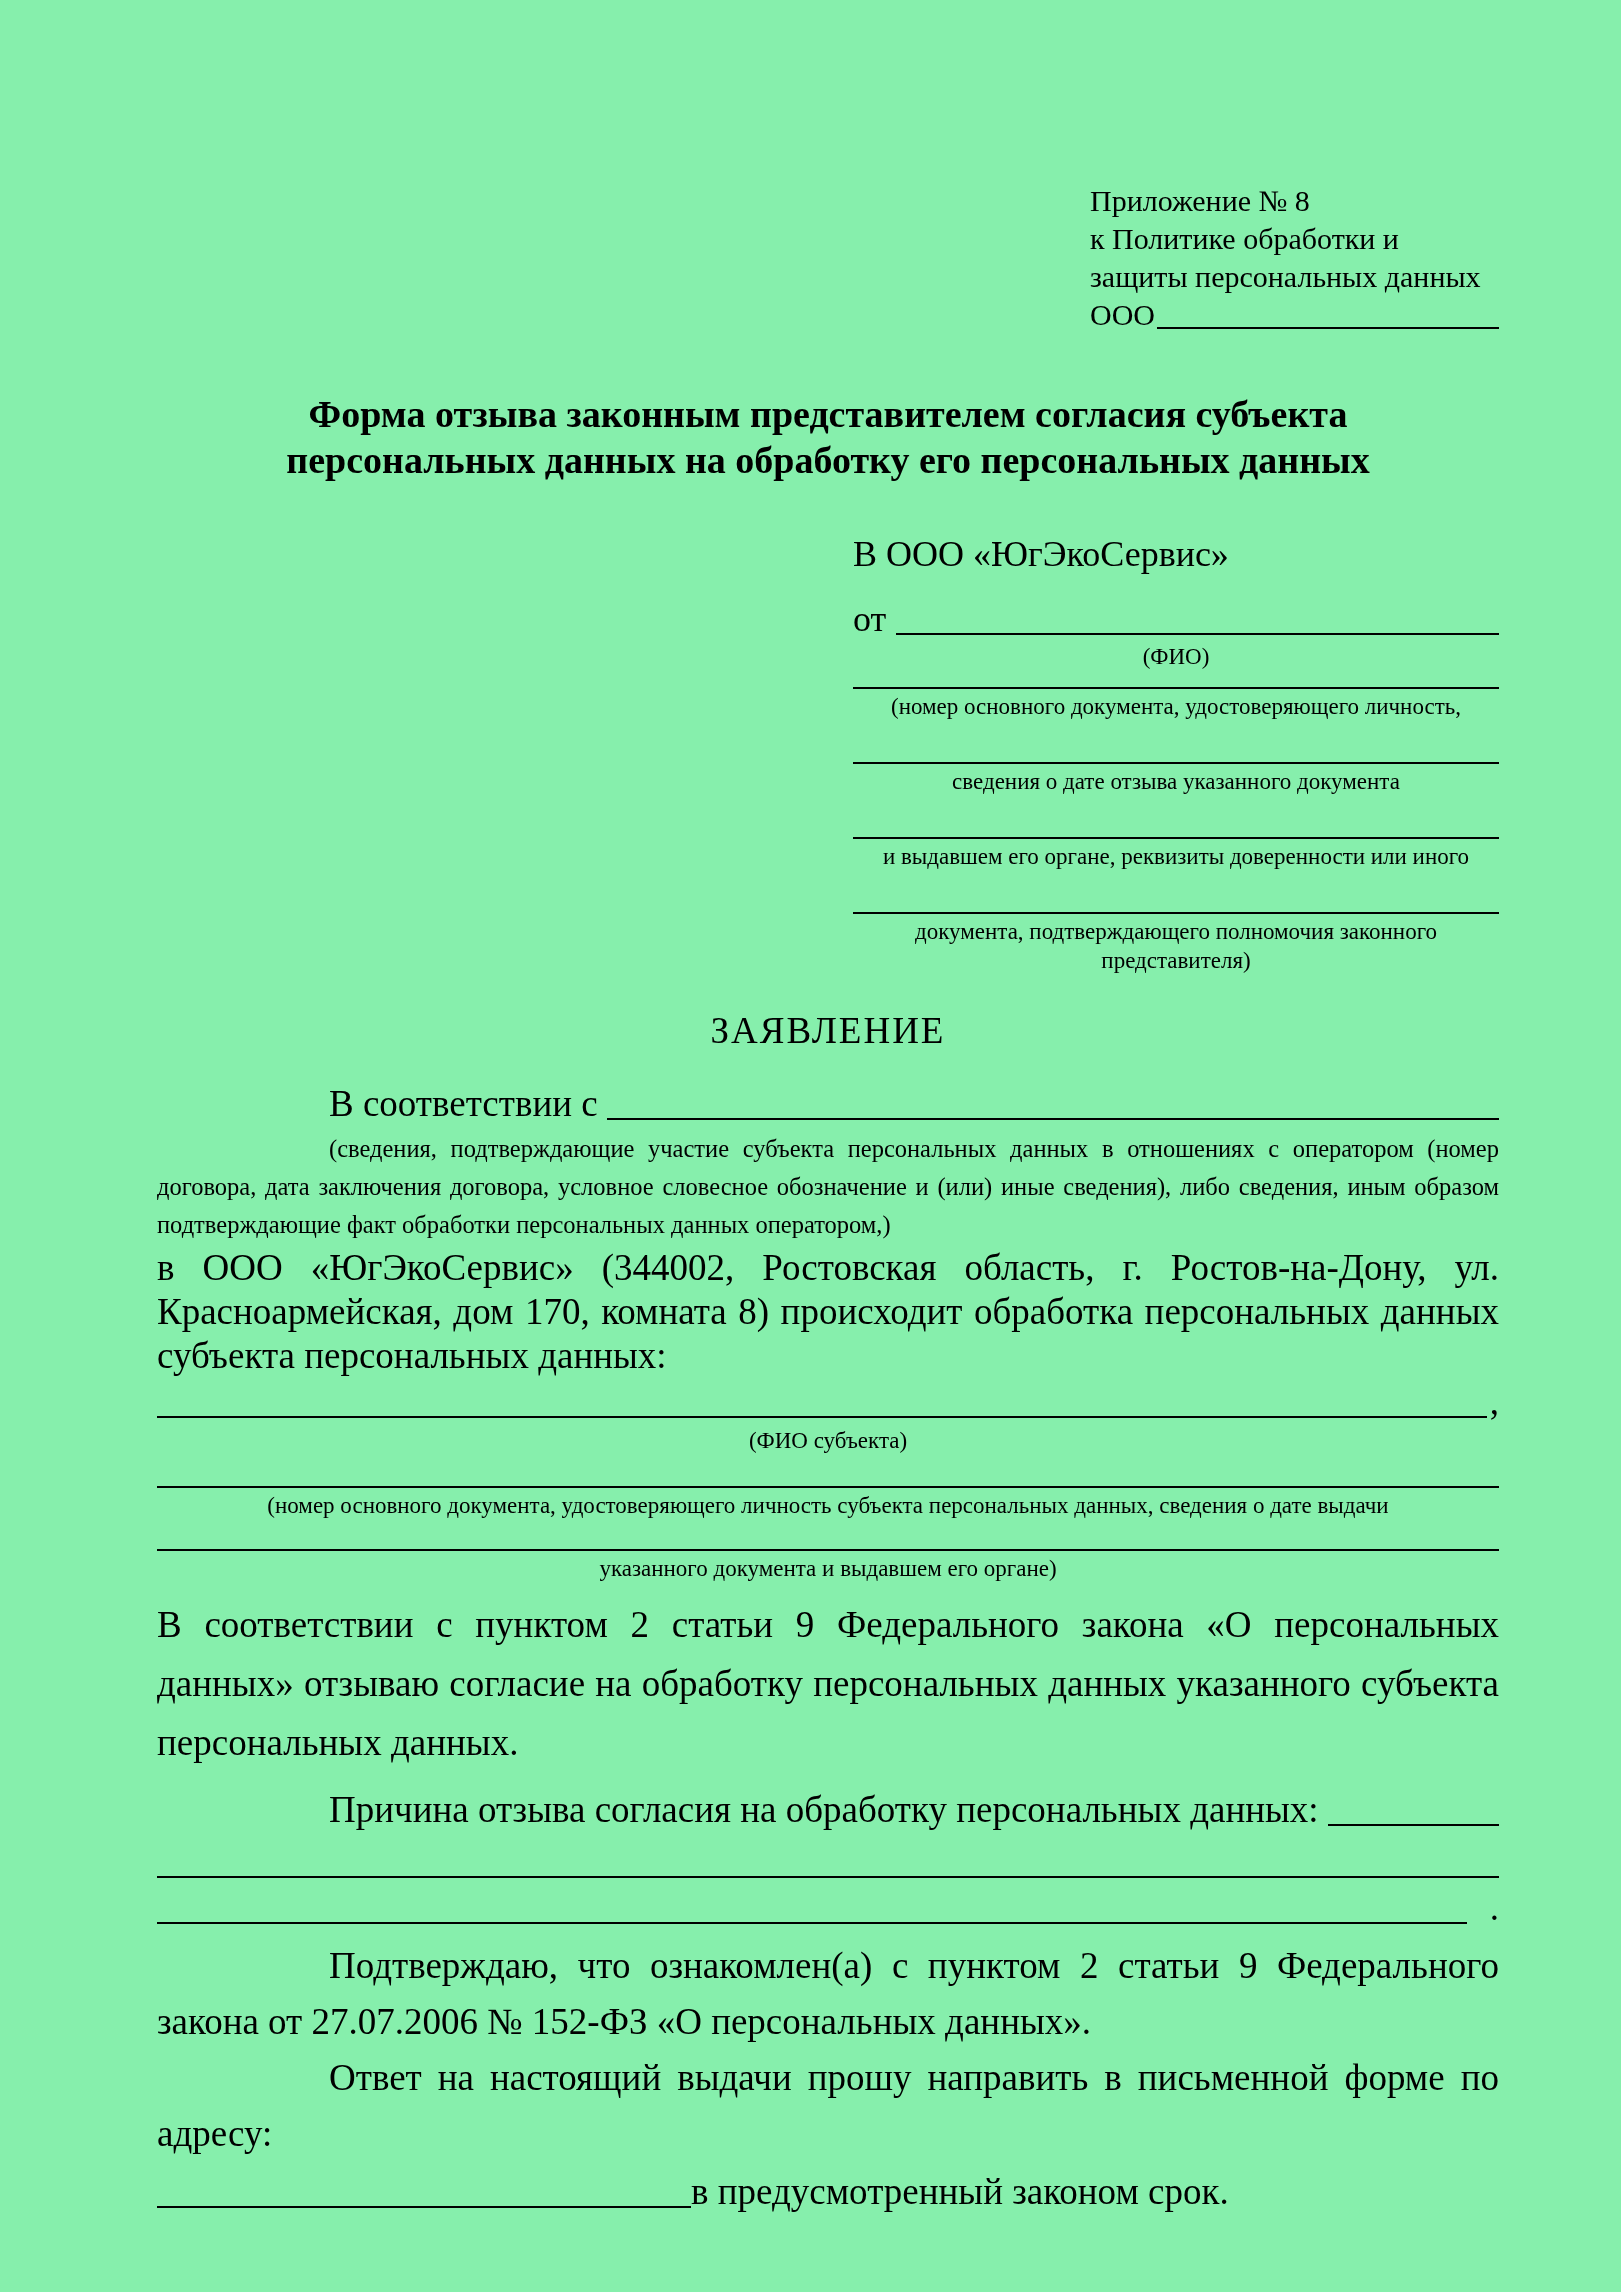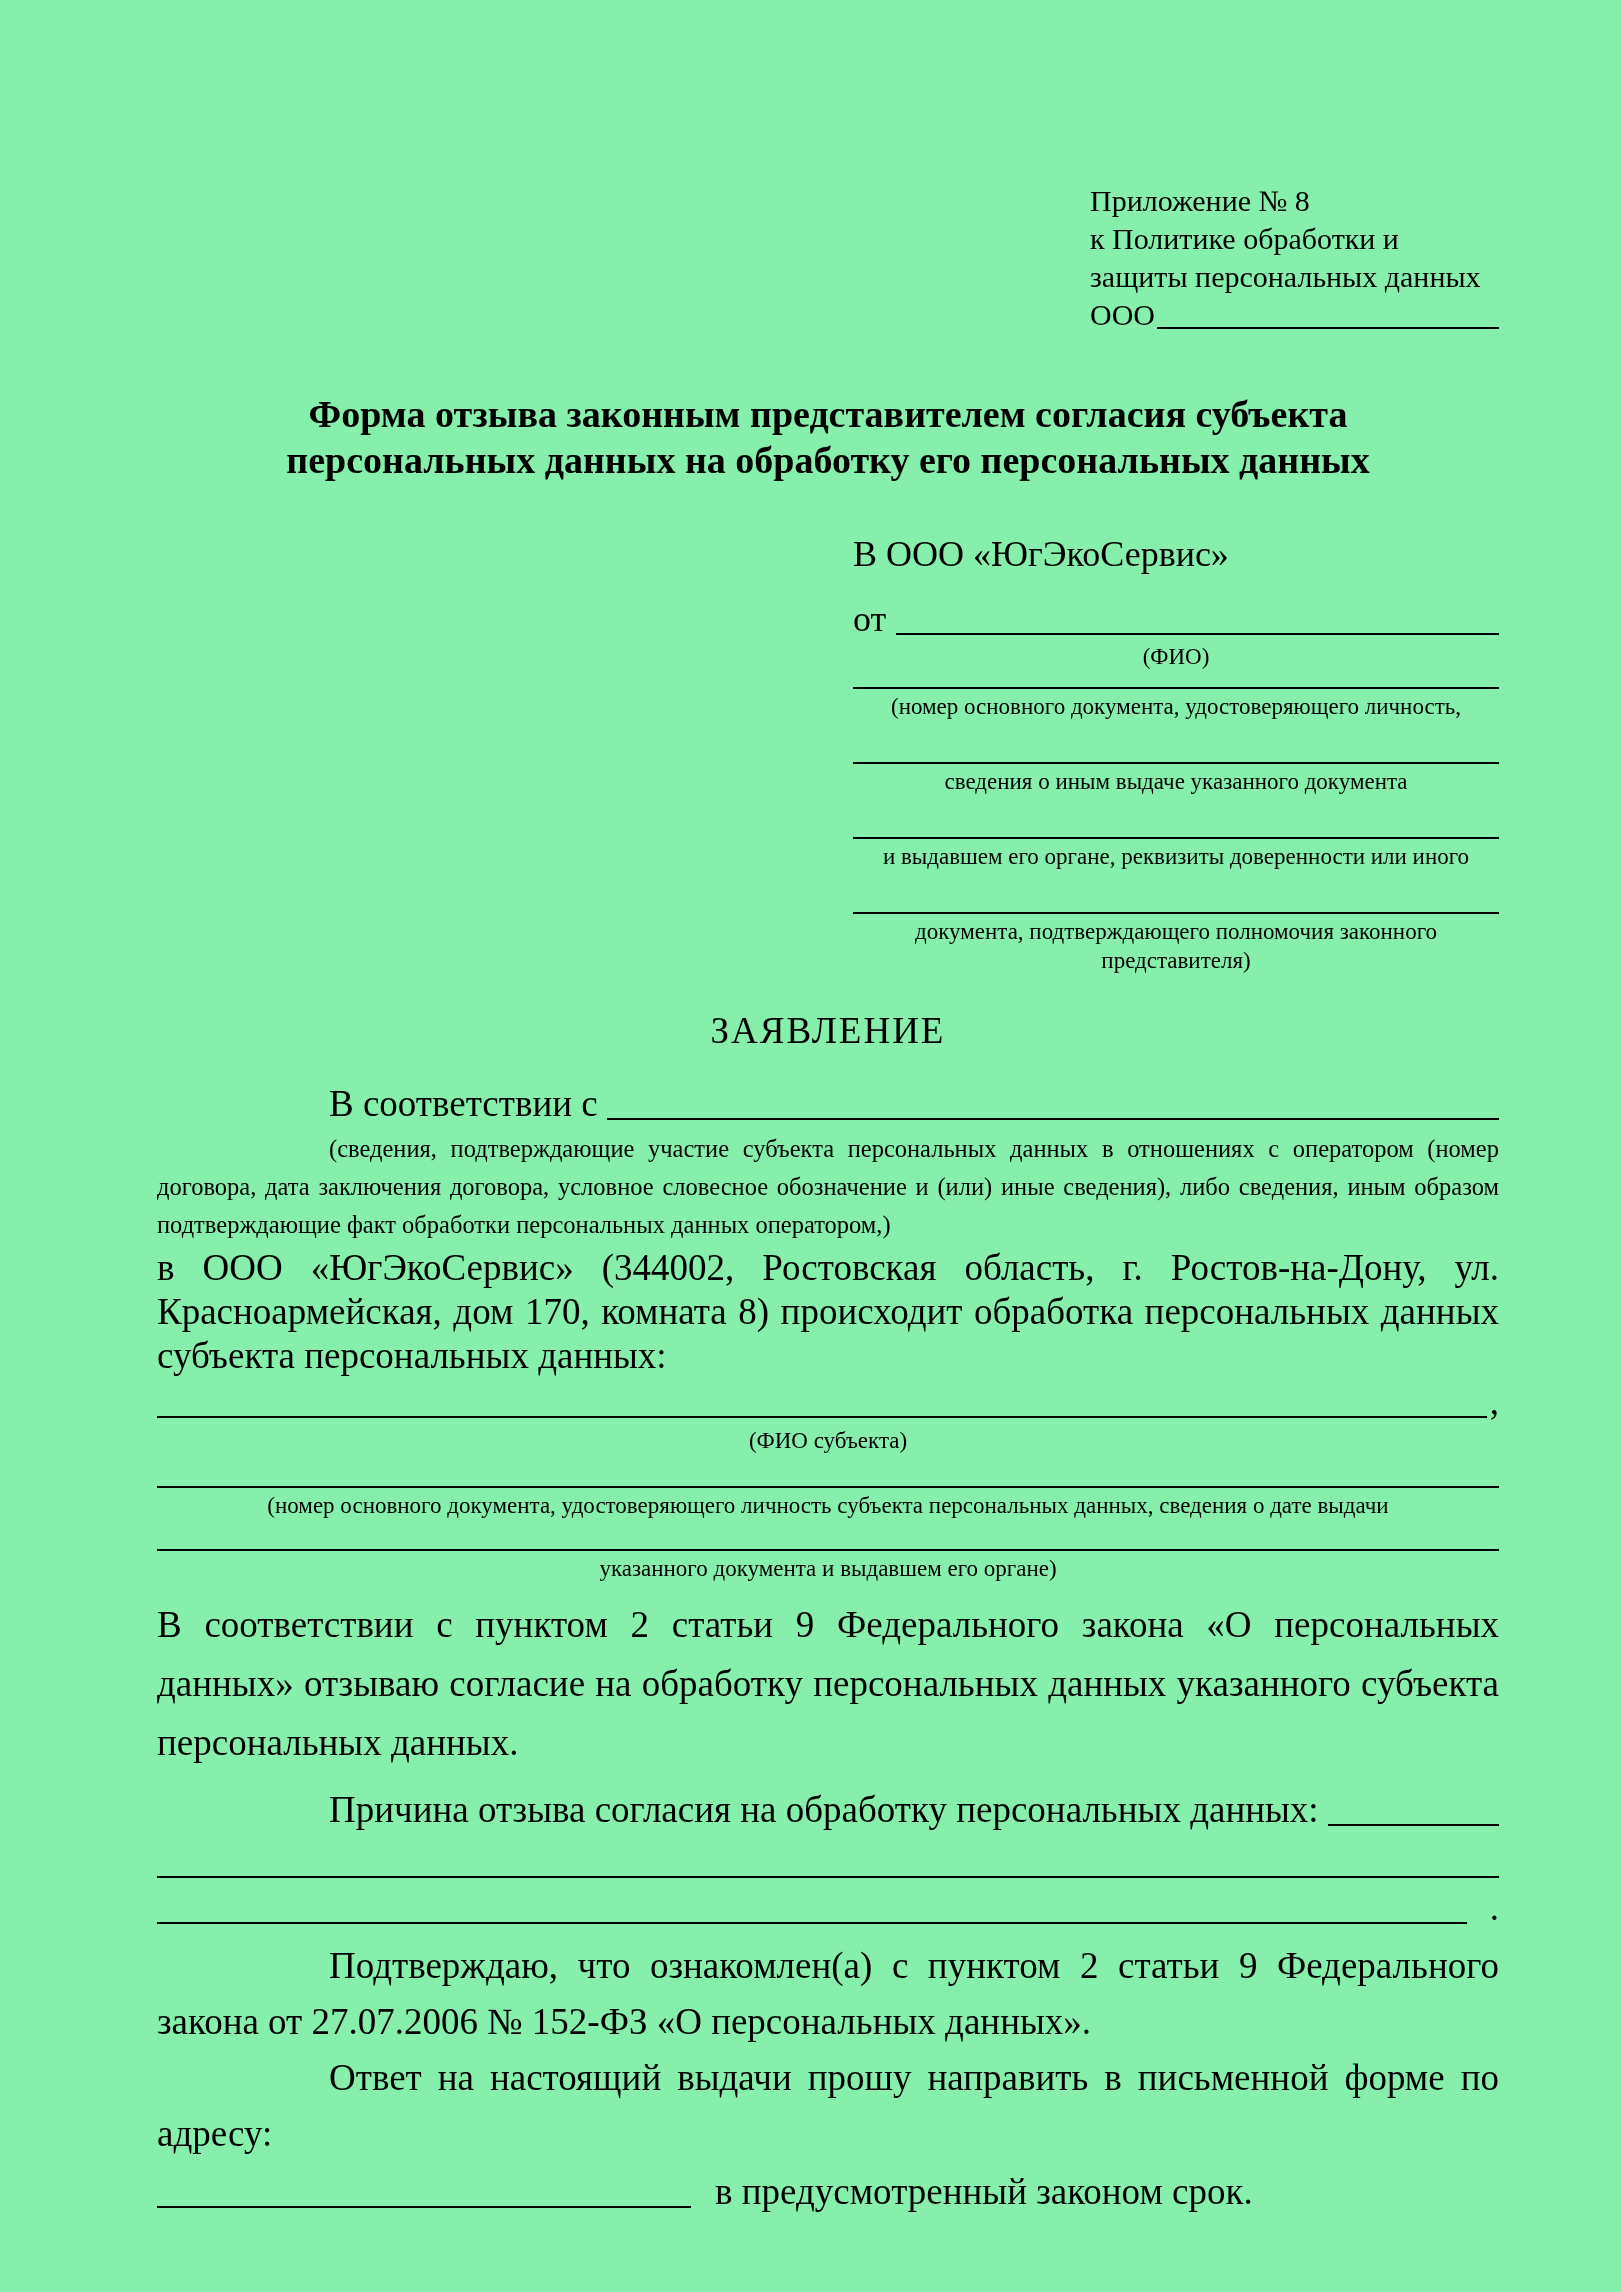--- a/index.html
+++ b/index.html
@@ -39,21 +39,21 @@
   .subject-row{display:flex;align-items:flex-end;height:45px;font-size:37px;}
   .tail-char{margin-left:2.9px;}
   .sub-rule-1{margin-top:31px;}
   .sub-rule-2{margin-top:29px;}
   .withdrawal{font-size:37px;line-height:59px;margin-top:11.8px;}
   .reason-row{display:flex;align-items:flex-end;padding-left:172px;font-size:37px;height:57px;margin-top:2px;}
   .reason-rule{margin-top:45px;}
   .reason-last{margin-top:5.9px;}
   .confirm{font-size:37px;line-height:56px;text-indent:172px;margin-top:9.8px;}
   .response-lead{font-size:37px;line-height:56px;text-indent:172px;text-align:justify;text-align-last:justify;margin-top:0;}
-  .response-row{display:flex;align-items:flex-end;font-size:37px;height:47px;margin-top:3.9px;gap:24px;}
+  .response-row{display:flex;align-items:flex-end;font-size:37px;height:47px;margin-top:3.9px;}
   .addr-bl{width:534px;margin-bottom:4.9px;}
 </style>
 </head>
 <body>
 
 <div class="page">
 
   <header class="appendix">
     <div>Приложение № 8</div>
     <div>к Политике обработки и</div>
@@ -76,21 +76,21 @@
       <span class="bl flex-bl"></span>
     </div>
     <div class="cap center fio-cap">(ФИО)</div>
 
     <div class="fgroup first">
       <div class="frule"></div>
       <div class="cap center">(номер основного документа, удостоверяющего личность,</div>
     </div>
     <div class="fgroup">
       <div class="frule"></div>
-      <div class="cap center">сведения о иным выдаче указанного документа</div>
+      <div class="cap center">сведения о дате отзыва указанного документа</div>
     </div>
     <div class="fgroup">
       <div class="frule"></div>
       <div class="cap center">и выдавшем его органе, реквизиты доверенности или иного</div>
     </div>
     <div class="fgroup">
       <div class="frule"></div>
       <div class="cap center">документа, подтверждающего полномочия законного представителя)</div>
     </div>
   </section>

